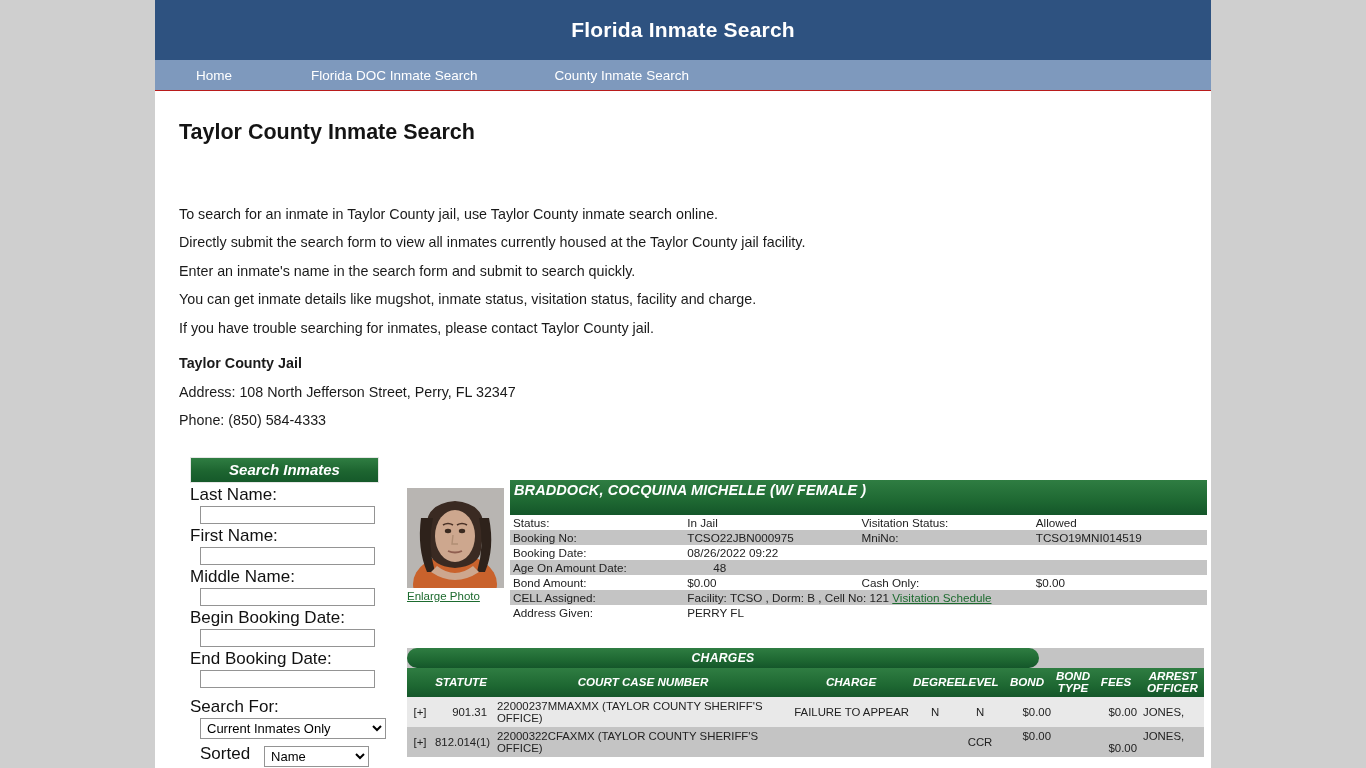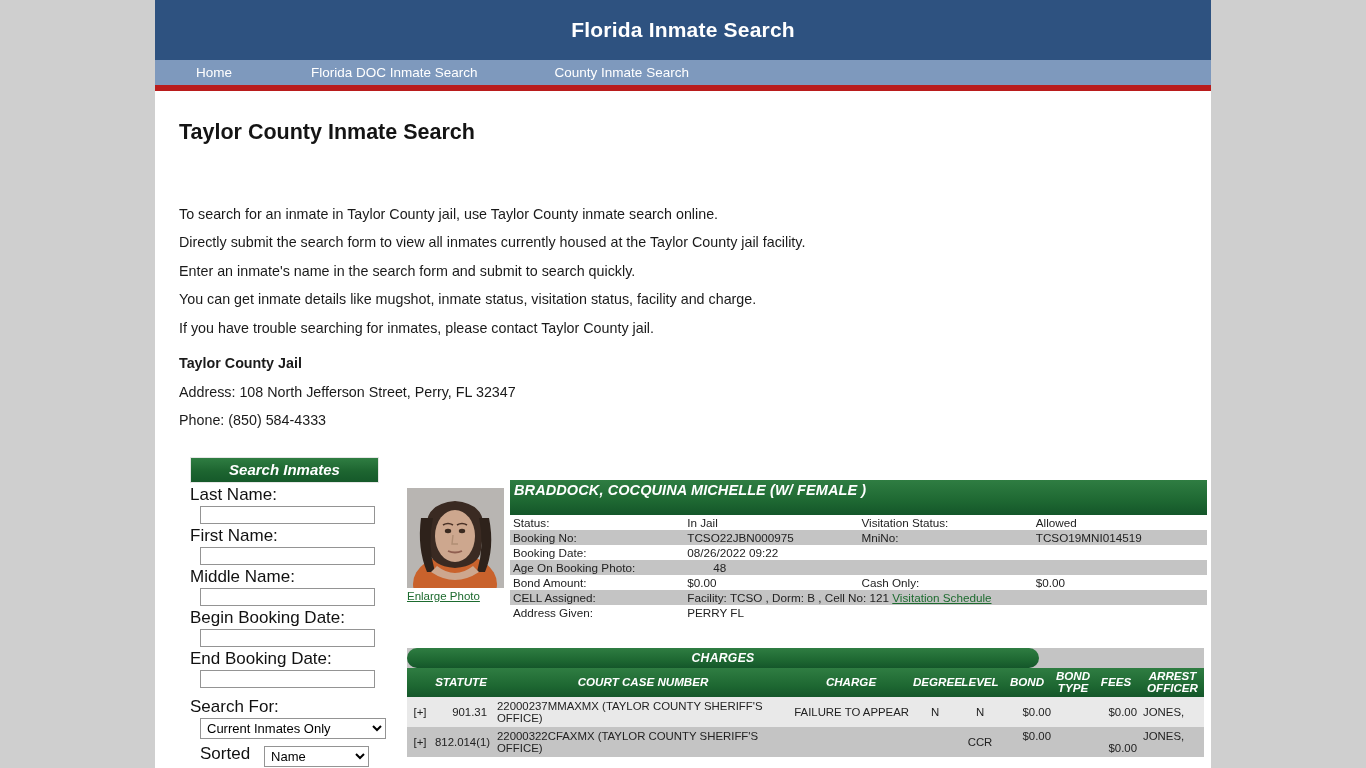--- a/index.html
+++ b/index.html
@@ -31,21 +31,21 @@
     color: #ffffff;
     font-size: 21px;
     font-weight: bold;
     letter-spacing: .2px;
   }
   .navbar {
     height: 31px;
     background: #7e99bd;
     display: flex;
     align-items: center;
-    border-bottom: 6px solid #b91c1c;
+    border-bottom: 1px solid #b91c1c;
   }
   .nav-item {
     color: #ffffff;
     font-size: 13.5px;
     text-decoration: none;
     white-space: nowrap;
   }
   .nav-item.n0 { margin-left: 41px; }
   .nav-item.n1 { margin-left: 79px; }
   .nav-item.n2 { margin-left: 77px; }
@@ -336,21 +336,21 @@
               <td class="c-lab2">MniNo:</td>
               <td class="c-val2">TCSO19MNI014519</td>
             </tr>
             <tr class="rowA">
               <td class="c-lab">Booking Date:</td>
               <td class="c-val">08/26/2022 09:22</td>
               <td class="c-lab2"></td>
               <td class="c-val2"></td>
             </tr>
             <tr class="rowB">
-              <td class="c-lab" style="white-space:nowrap">Age On Booking Photo:</td>
+              <td class="c-lab" style="white-space:nowrap">Age On Amount Date:</td>
               <td class="c-val" style="padding-left:29px">48</td>
               <td class="c-lab2"></td>
               <td class="c-val2"></td>
             </tr>
             <tr class="rowA">
               <td class="c-lab">Bond Amount:</td>
               <td class="c-val">$0.00</td>
               <td class="c-lab2">Cash Only:</td>
               <td class="c-val2">$0.00</td>
             </tr>

